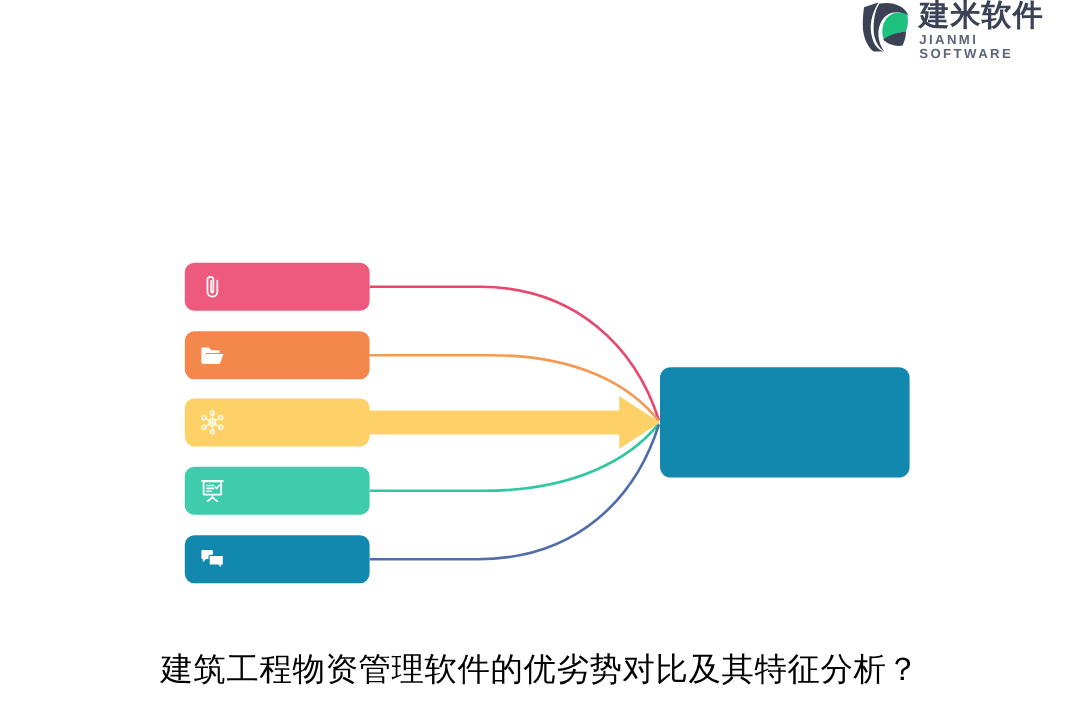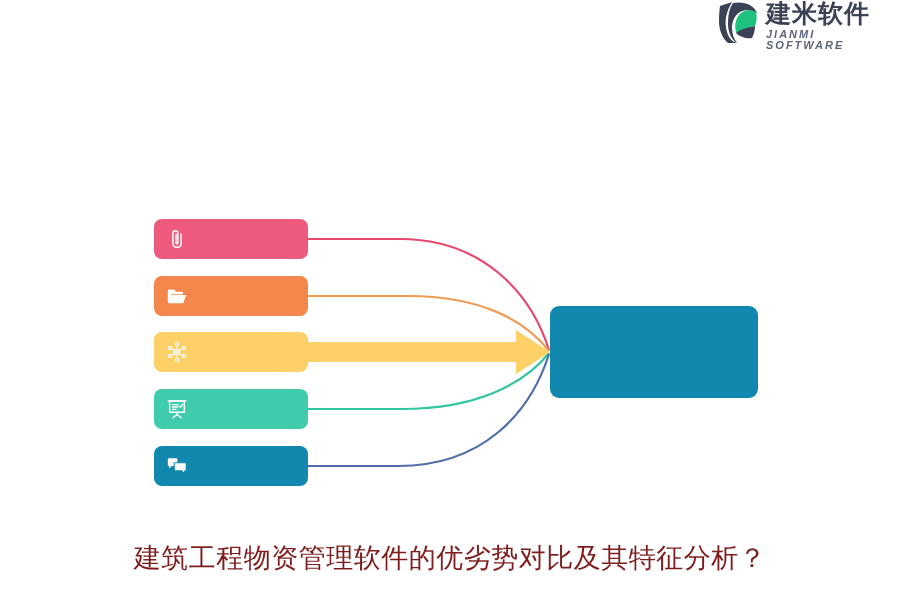--- a/index.html
+++ b/index.html
@@ -45,21 +45,20 @@
     letter-spacing: 1px;
     line-height: 1.05;
   }
   .logo-en {
     font-family: "Liberation Sans", sans-serif;
     font-size: 11px;
     font-weight: bold;
     color: #5d6478;
     letter-spacing: 2.0px;
     margin-top: 3px;
-    font-style: italic;
   }
 
   
   .stage {
     position: absolute;
     left: 0;
     top: 0;
     width: 900px;
     height: 600px;
   }
@@ -103,21 +102,21 @@
 
   
   .caption {
     position: absolute;
     left: 0;
     top: 540px;
     width: 900px;
     text-align: center;
     font-family: "Liberation Serif", "DejaVu Serif", serif;
     font-size: 27px;
-    color: #7f1d1d;
+    color: #000000;
     letter-spacing: 0.5px;
     white-space: nowrap;
   }
 </style>
 </head>
 <body>
 
 <div class="logo">
   <svg class="logo-mark" viewBox="0 0 44 44">
     <path d="M4 6 L16 2 C10 12 8 22 11 32 C13 39 17 42 21 43 L12 43 C7 39 3 31 3 21 C3 15 3.5 10 4 6 Z" fill="#3b4256"></path>

